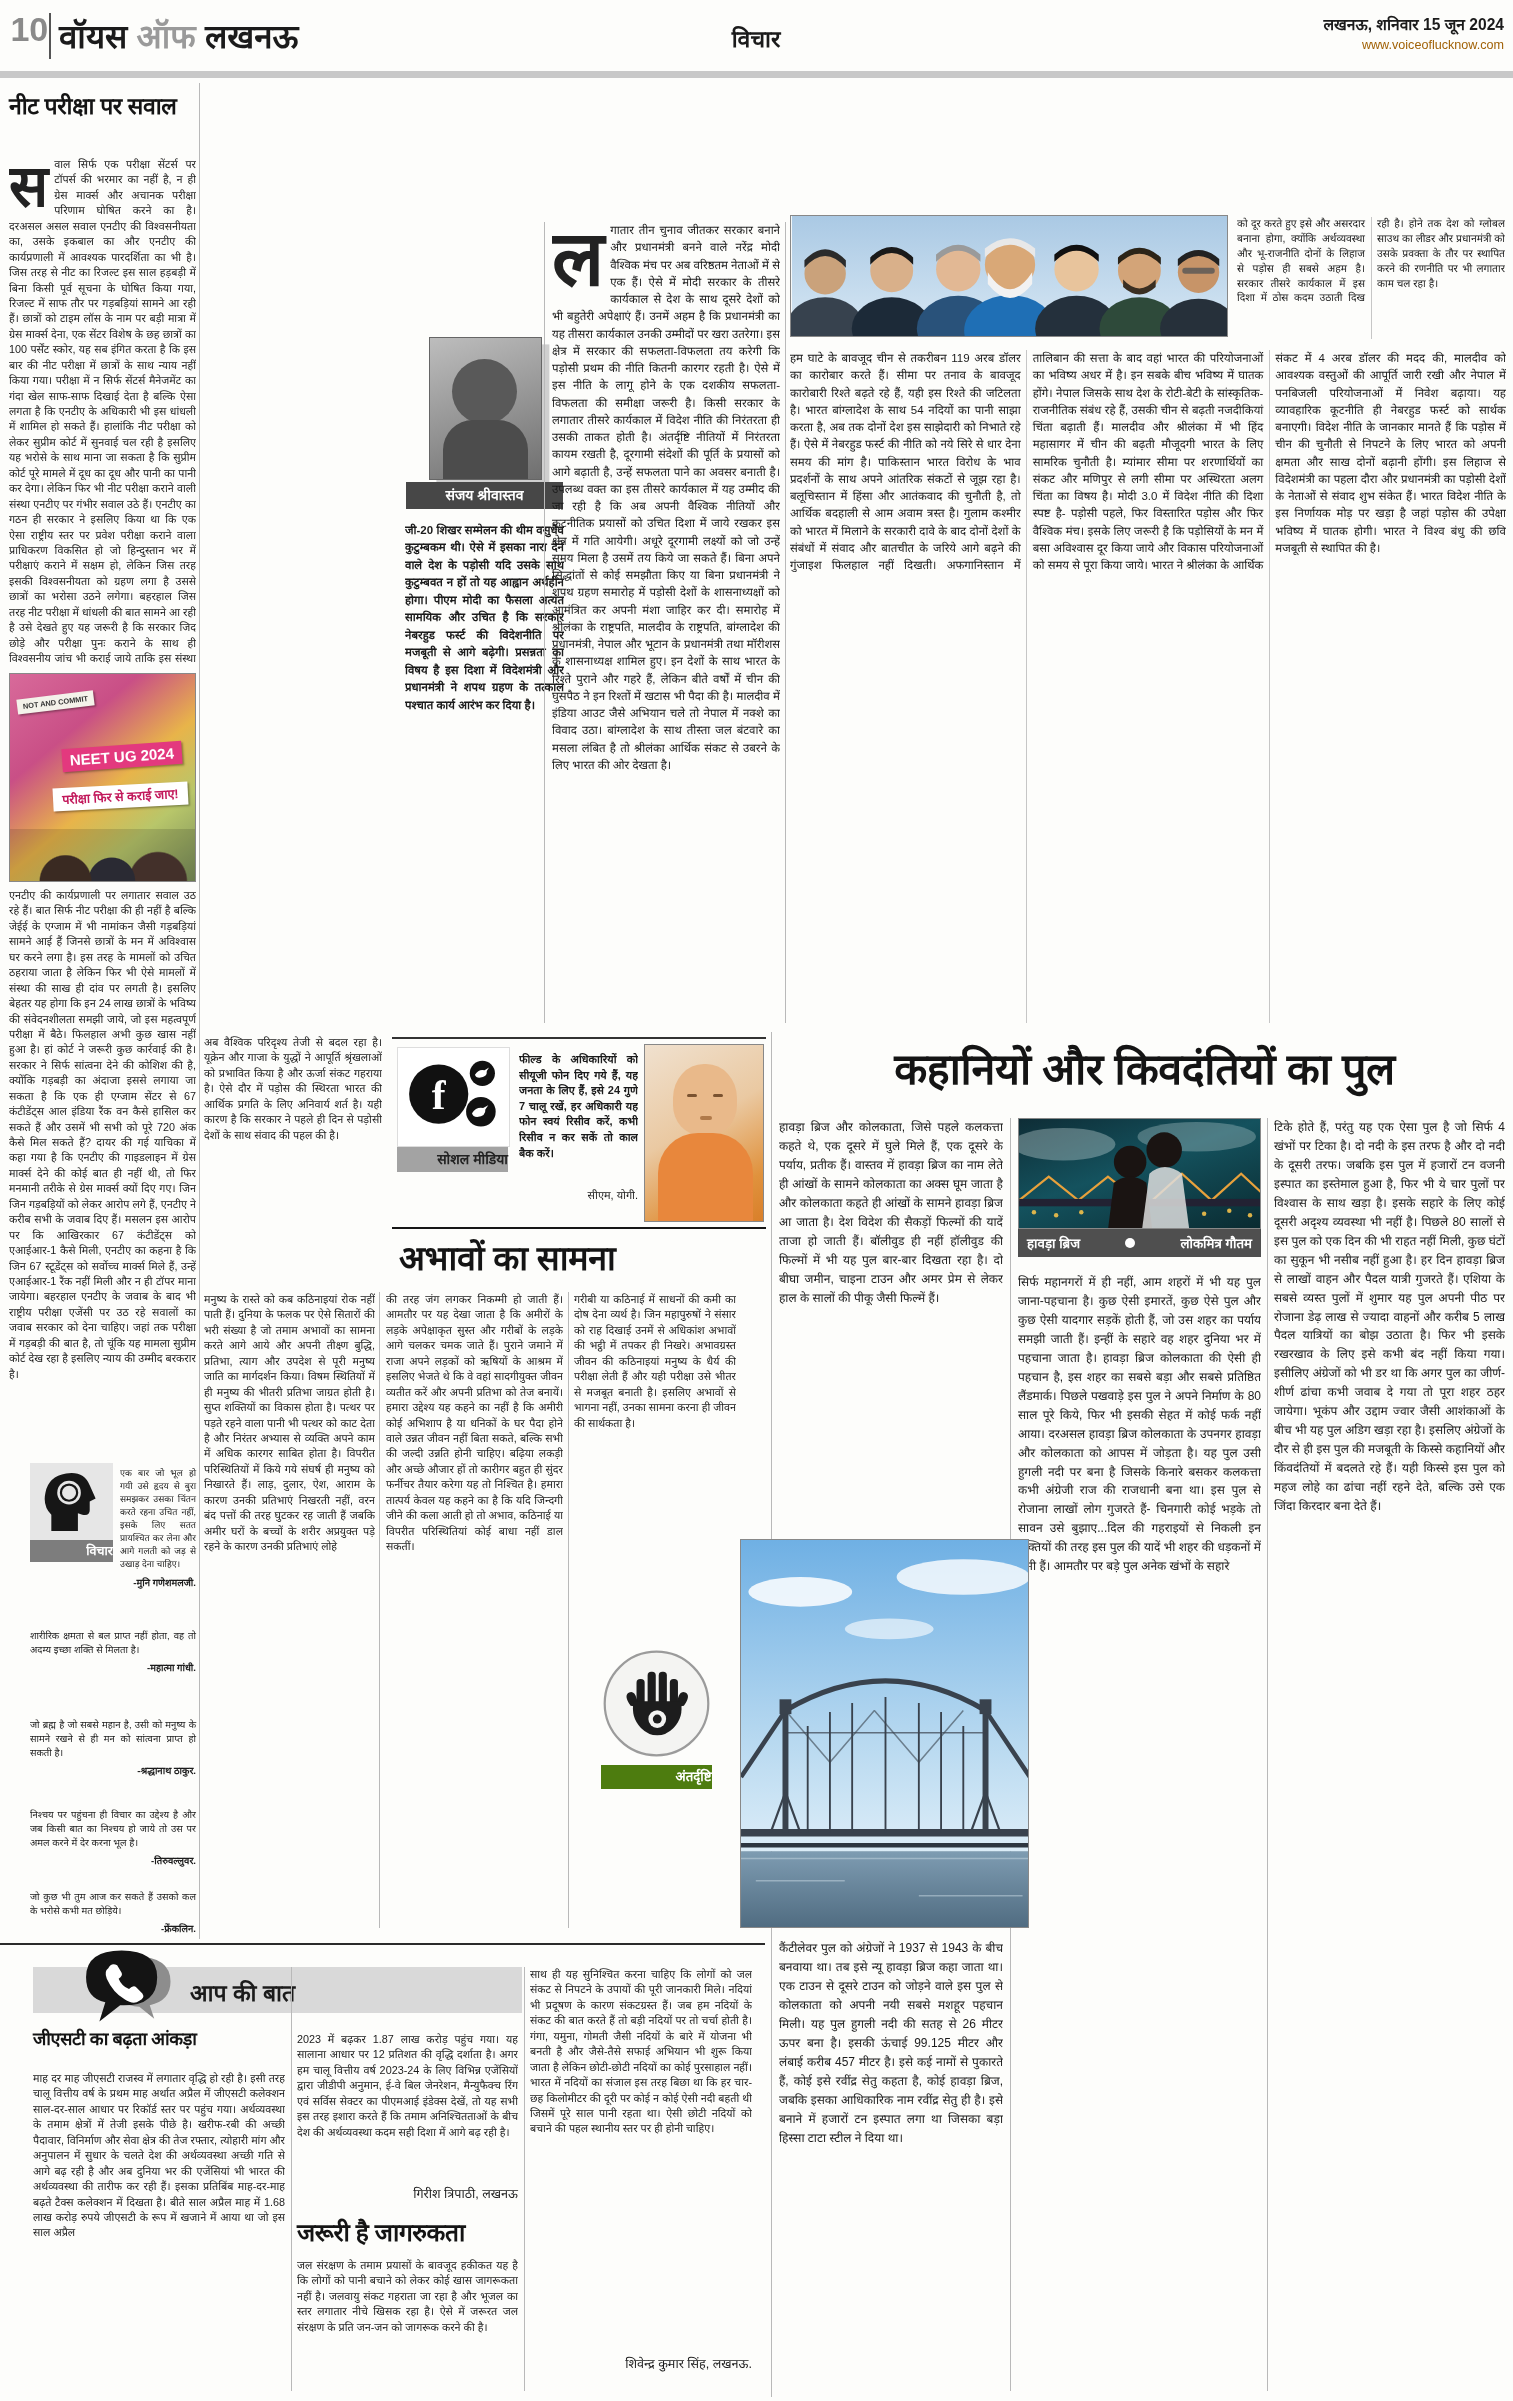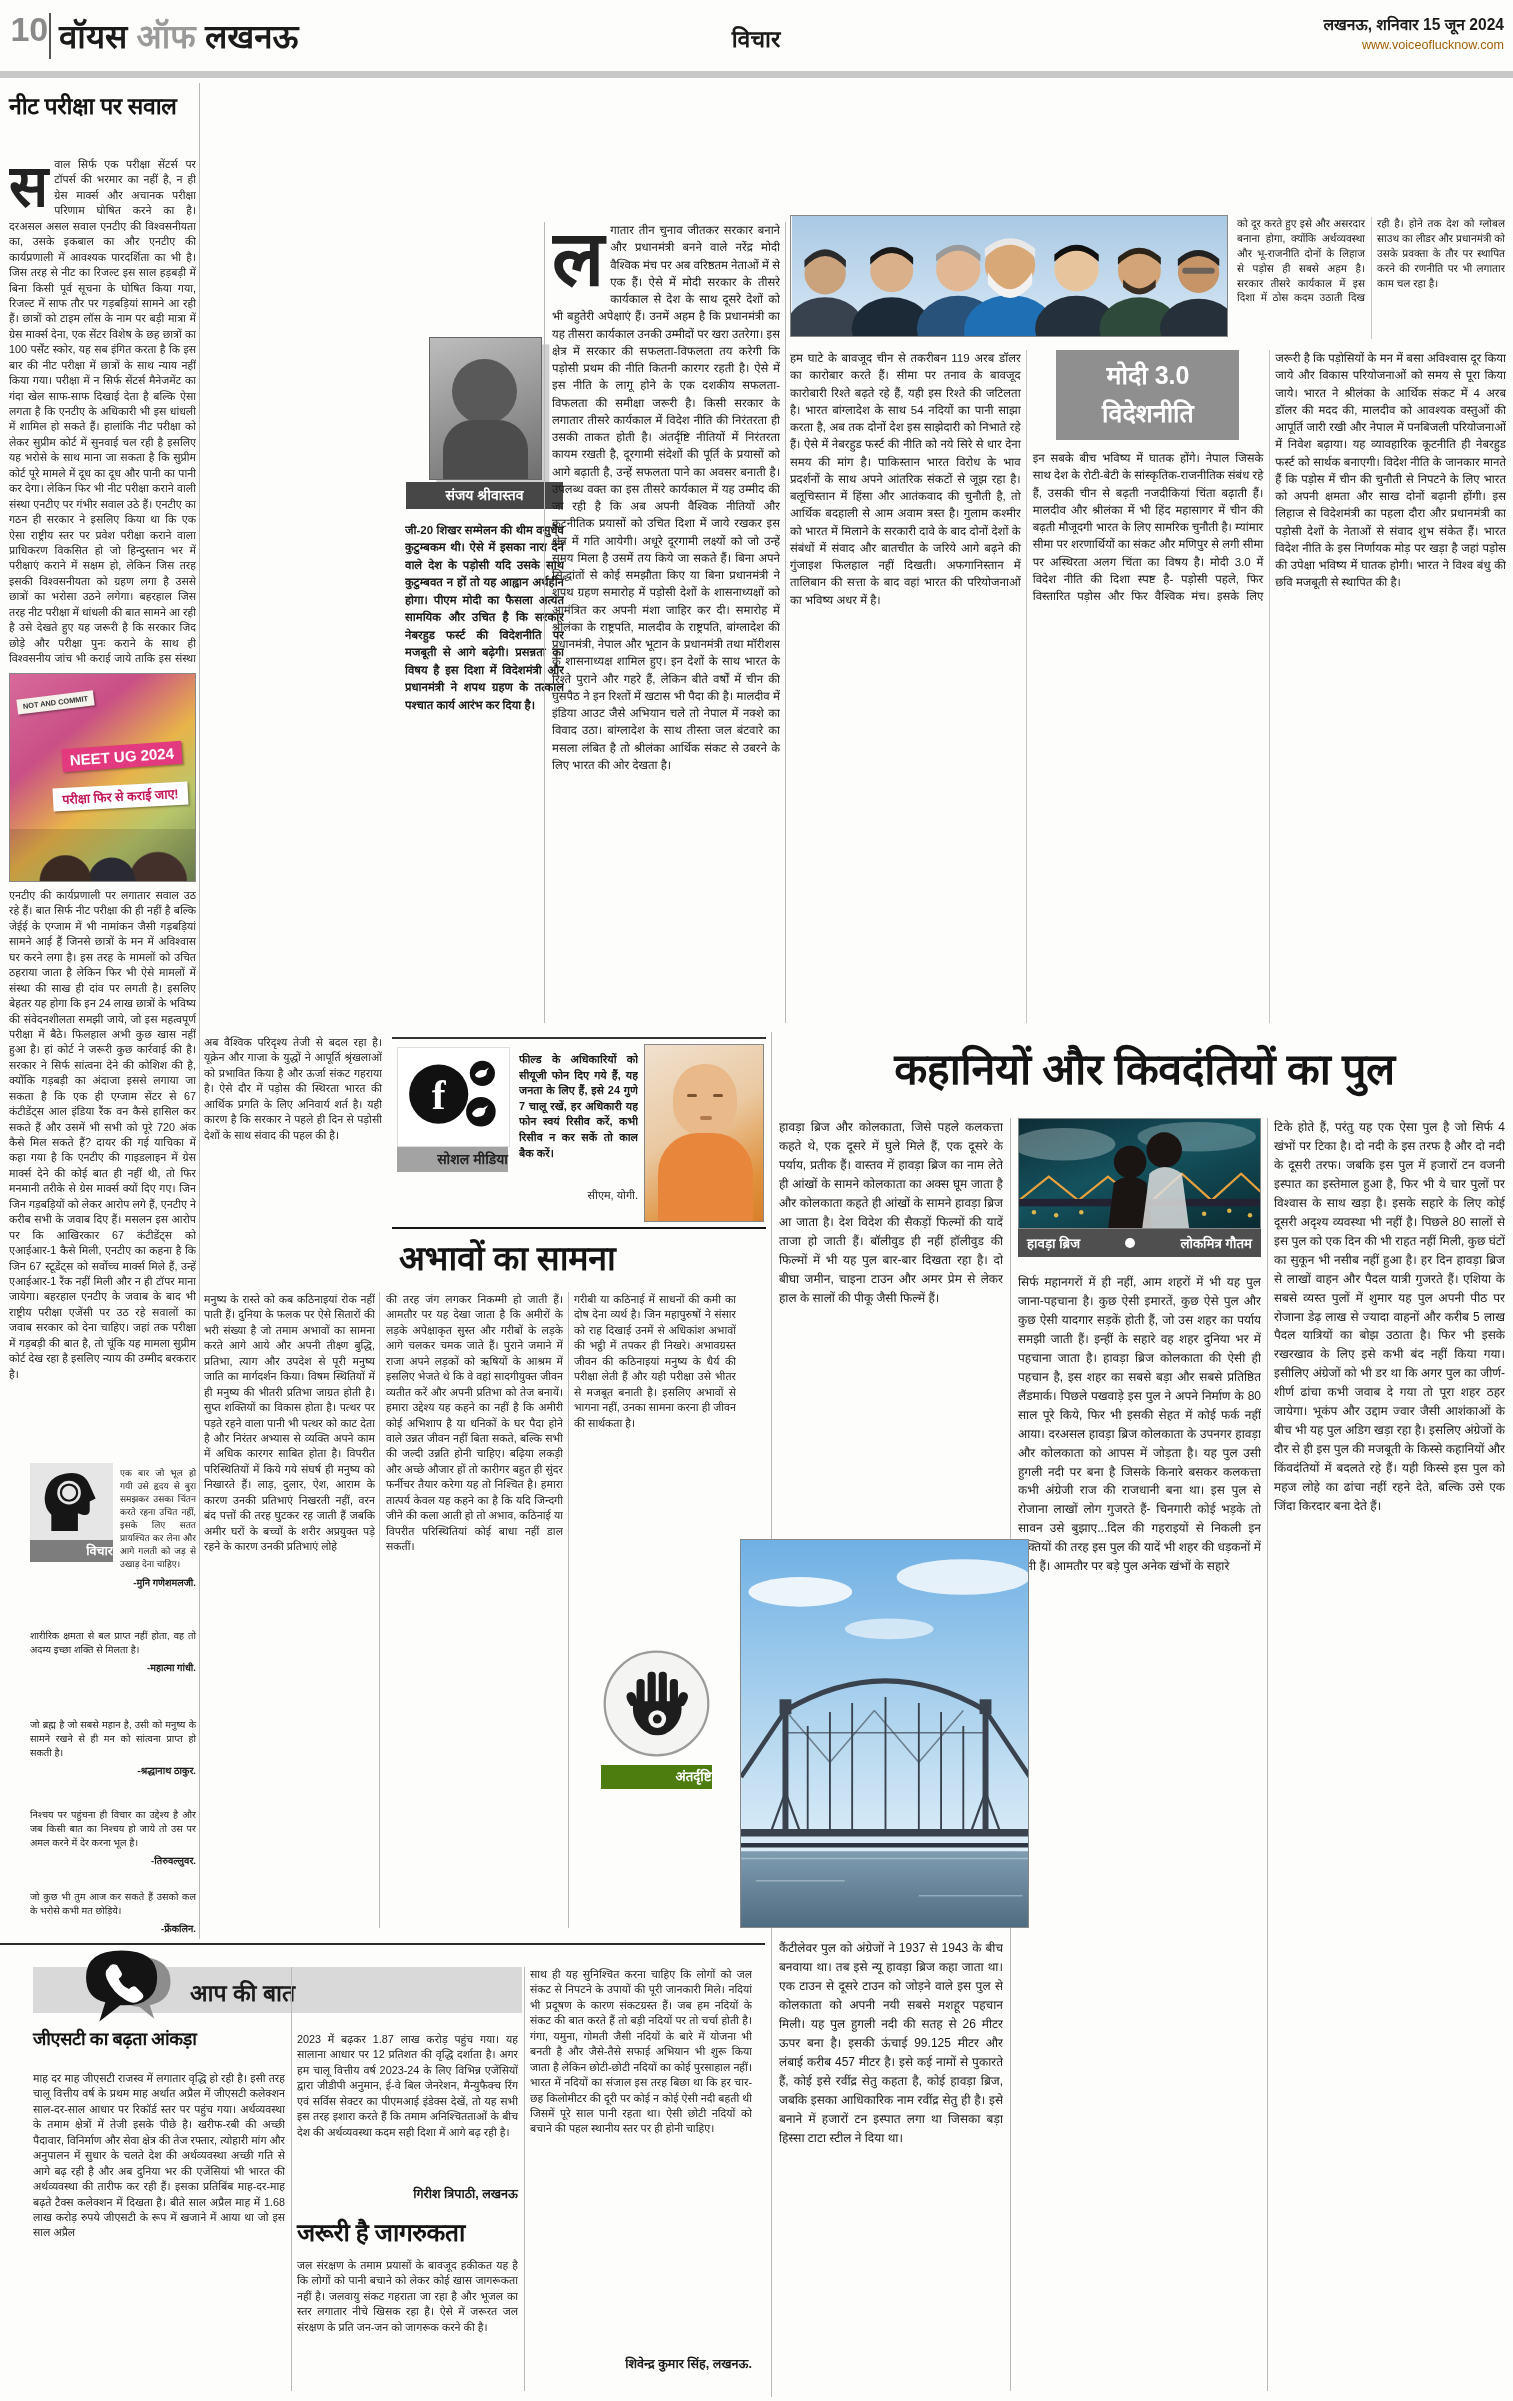--- a/index.html
+++ b/index.html
@@ -7,21 +7,21 @@
         font-family:"Liberation Sans","DejaVu Sans",sans-serif;color:#1b1b1b;overflow:hidden;}
   .abs{position:absolute;}
   .just{text-align:justify;text-justify:inter-word;}
   .bt{font-size:10.8px;line-height:1.43;overflow:hidden;}
   .bt2{font-size:11.5px;line-height:1.5;overflow:hidden;}
   .bt3{font-size:12px;line-height:1.58;overflow:hidden;}
   .hl{font-weight:800;color:#141414;letter-spacing:-0.4px;}
   .vrule{position:absolute;width:0.7px;background:#b9b9b9;}
   .dropcap{float:left;font-weight:800;color:#222;line-height:0.85;margin:4.4px 6px 0 0;}
   .labelbar{background:#8d8d8d;color:#fff;font-weight:700;text-align:right;}
-  .byline-r{text-align:right;font-weight:700;}
+  .byline-r{text-align:right;font-weight:400;}
   .photo-frame{border:0.7px solid #888;box-sizing:border-box;overflow:hidden;}
   .colgrp{column-gap:12px;column-rule:0.7px solid #c6c6c6;}
   .modibox{display:block;width:177px;margin:10.4px auto;background:#8f8f8f;color:#fff;
            font-weight:800;font-size:25px;text-align:center;padding:7.4px 3px;break-inside:avoid;}
   .capbar{background:#4f4f4f;color:#fff;font-weight:700;display:flex;align-items:center;
           justify-content:space-between;padding:0 9px;box-sizing:border-box;}
   .qtext{font-size:9.6px;line-height:1.45;}
   .qauth{font-size:9.6px;font-weight:700;text-align:right;margin-top:4.4px;}
   .placard{position:absolute;padding:3px 4.4px;font-weight:800;text-align:center;box-shadow:1.5px 1.5px 2.2px rgba(0,0,0,.35);}
 </style>
@@ -166,21 +166,20 @@
           <path d="M522,68 Q550,40 578,68 L578,58 Q550,34 522,58 Z" fill="#222"></path>
           <rect x="528" y="70" width="44" height="8" rx="4" fill="#555" opacity="0.8"></rect>
         </g>
     </svg>
   </div>
 
   <div class="abs bt just colgrp" style="left:1237px;top:217px;width:268px;height:122px;column-count:2;font-size:10.4px;">को दूर करते हुए इसे और असरदार बनाना होगा, क्योंकि अर्थव्यवस्था और भू-राजनीति दोनों के लिहाज से पड़ोस ही सबसे अहम है। सरकार तीसरे कार्यकाल में इस दिशा में ठोस कदम उठाती दिख रही है। होने तक देश को ग्लोबल साउथ का लीडर और प्रधानमंत्री को उसके प्रवक्ता के तौर पर स्थापित करने की रणनीति पर भी लगातार काम चल रहा है।</div>
 
   <div class="abs bt2 just colgrp" style="left:790px;top:350px;width:716px;height:673px;column-count:3;">
     <span>हम घाटे के बावजूद चीन से तकरीबन 119 अरब डॉलर का कारोबार करते हैं। सीमा पर तनाव के बावजूद कारोबारी रिश्ते बढ़ते रहे हैं, यही इस रिश्ते की जटिलता है। भारत बांग्लादेश के साथ 54 नदियों का पानी साझा करता है, अब तक दोनों देश इस साझेदारी को निभाते रहे हैं। ऐसे में नेबरहुड फर्स्ट की नीति को नये सिरे से धार देना समय की मांग है। पाकिस्तान भारत विरोध के भाव प्रदर्शनों के साथ अपने आंतरिक संकटों से जूझ रहा है। बलूचिस्तान में हिंसा और आतंकवाद की चुनौती है, तो आर्थिक बदहाली से आम अवाम त्रस्त है। गुलाम कश्मीर को भारत में मिलाने के सरकारी दावे के बाद दोनों देशों के संबंधों में संवाद और बातचीत के जरिये आगे बढ़ने की गुंजाइश फिलहाल नहीं दिखती। अफगानिस्तान में तालिबान की सत्ता के बाद वहां भारत की परियोजनाओं का भविष्य अधर में है।</span>
-    <span class="modibox">मोदी 3.0 विदेशनीति</span>
     <span>इन सबके बीच भविष्य में घातक होंगे। नेपाल जिसके साथ देश के रोटी-बेटी के सांस्कृतिक-राजनीतिक संबंध रहे हैं, उसकी चीन से बढ़ती नजदीकियां चिंता बढ़ाती हैं। मालदीव और श्रीलंका में भी हिंद महासागर में चीन की बढ़ती मौजूदगी भारत के लिए सामरिक चुनौती है। म्यांमार सीमा पर शरणार्थियों का संकट और मणिपुर से लगी सीमा पर अस्थिरता अलग चिंता का विषय है। मोदी 3.0 में विदेश नीति की दिशा स्पष्ट है- पड़ोसी पहले, फिर विस्तारित पड़ोस और फिर वैश्विक मंच। इसके लिए जरूरी है कि पड़ोसियों के मन में बसा अविश्वास दूर किया जाये और विकास परियोजनाओं को समय से पूरा किया जाये। भारत ने श्रीलंका के आर्थिक संकट में 4 अरब डॉलर की मदद की, मालदीव को आवश्यक वस्तुओं की आपूर्ति जारी रखी और नेपाल में पनबिजली परियोजनाओं में निवेश बढ़ाया। यह व्यावहारिक कूटनीति ही नेबरहुड फर्स्ट को सार्थक बनाएगी। विदेश नीति के जानकार मानते हैं कि पड़ोस में चीन की चुनौती से निपटने के लिए भारत को अपनी क्षमता और साख दोनों बढ़ानी होंगी। इस लिहाज से विदेशमंत्री का पहला दौरा और प्रधानमंत्री का पड़ोसी देशों के नेताओं से संवाद शुभ संकेत हैं। भारत विदेश नीति के इस निर्णायक मोड़ पर खड़ा है जहां पड़ोस की उपेक्षा भविष्य में घातक होगी। भारत ने विश्व बंधु की छवि मजबूती से स्थापित की है।</span>
   </div>
 
   <div class="abs bt just" style="left:204px;top:1035px;width:178px;height:184px;">अब वैश्विक परिदृश्य तेजी से बदल रहा है। यूक्रेन और गाजा के युद्धों ने आपूर्ति श्रृंखलाओं को प्रभावित किया है और ऊर्जा संकट गहराया है। ऐसे दौर में पड़ोस की स्थिरता भारत की आर्थिक प्रगति के लिए अनिवार्य शर्त है। यही कारण है कि सरकार ने पहले ही दिन से पड़ोसी देशों के साथ संवाद की पहल की है।</div>
 
   <div class="abs" style="left:392px;top:1037px;width:374px;height:1.5px;background:#333;"></div>
 
   <div class="abs" style="left:397px;top:1047px;width:111px;">
     <div style="width:111px;height:98px;background:#fff;border:0.7px solid #ddd;position:relative;">
       <svg width="111" height="98" viewBox="0 0 150 132">

